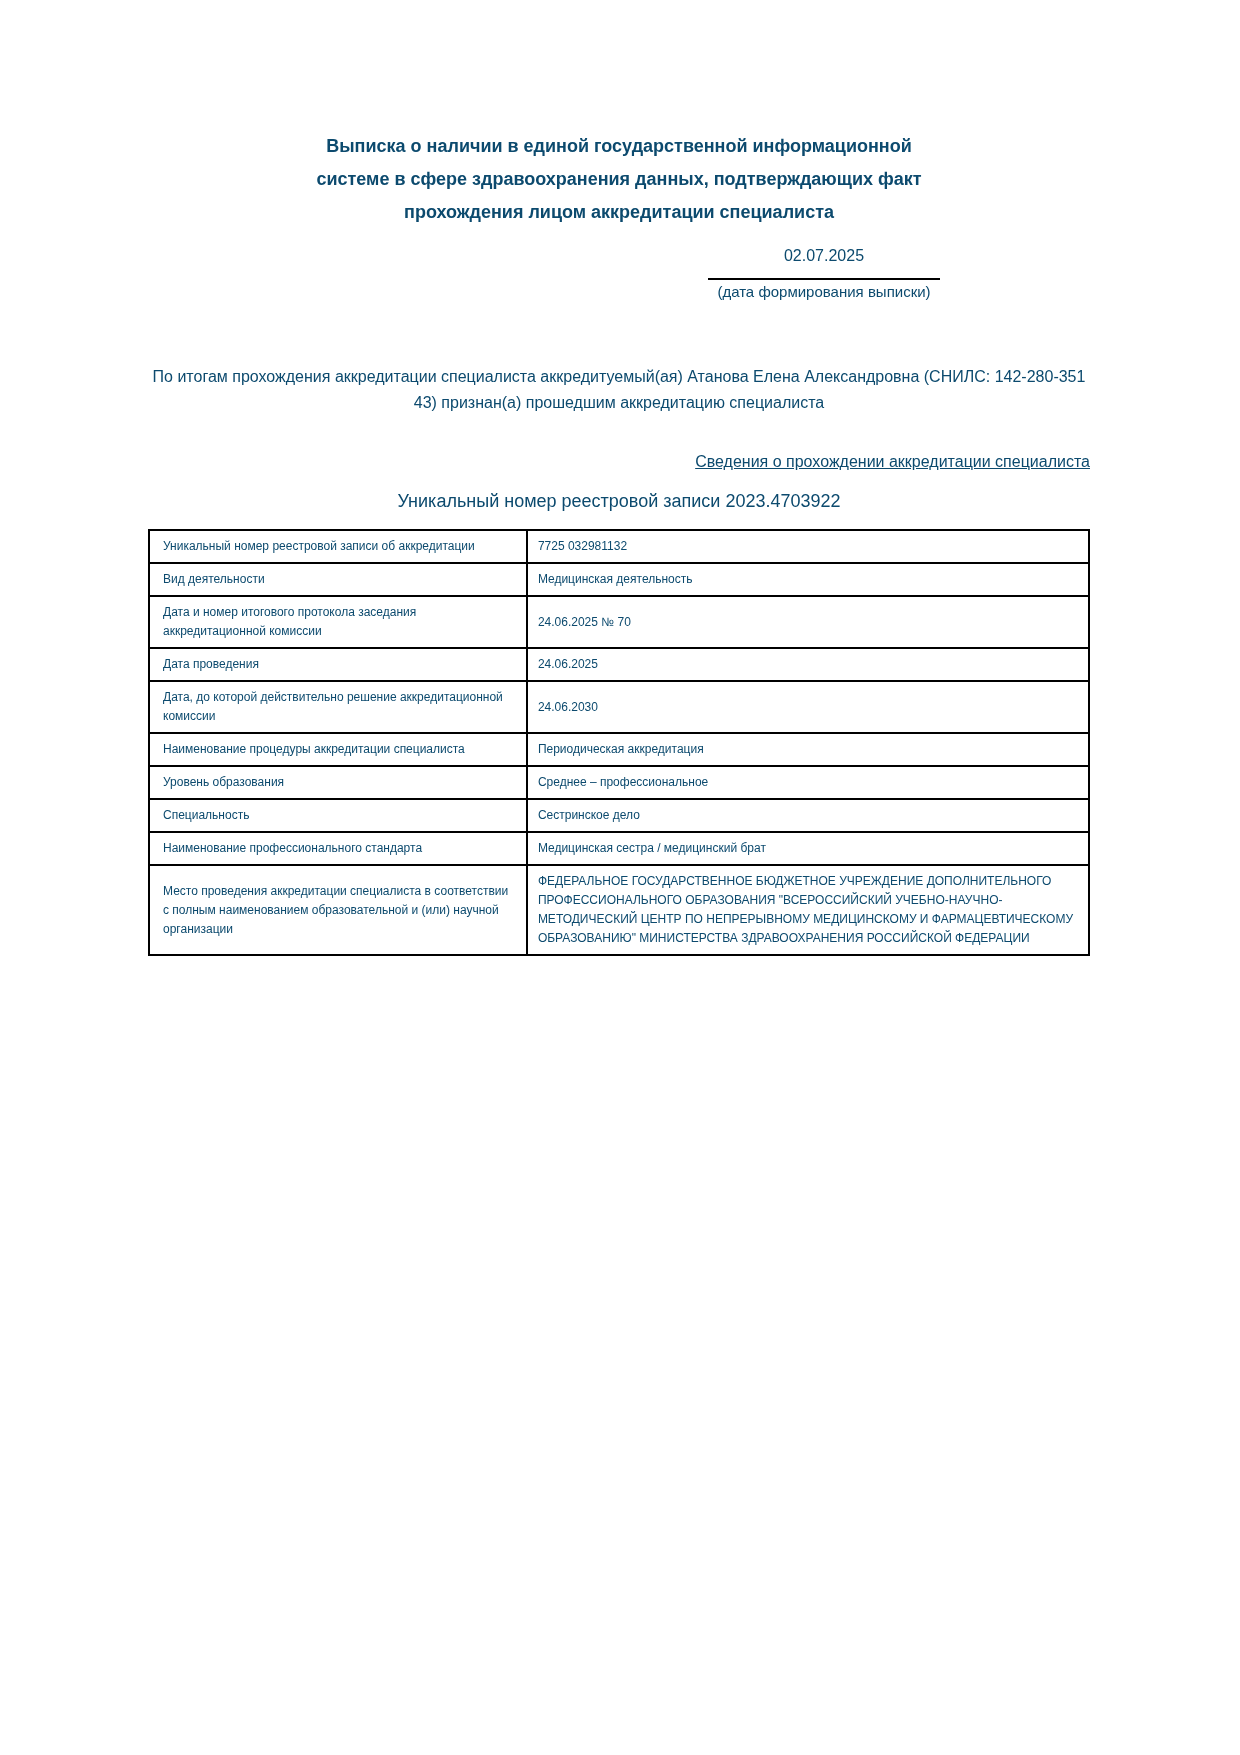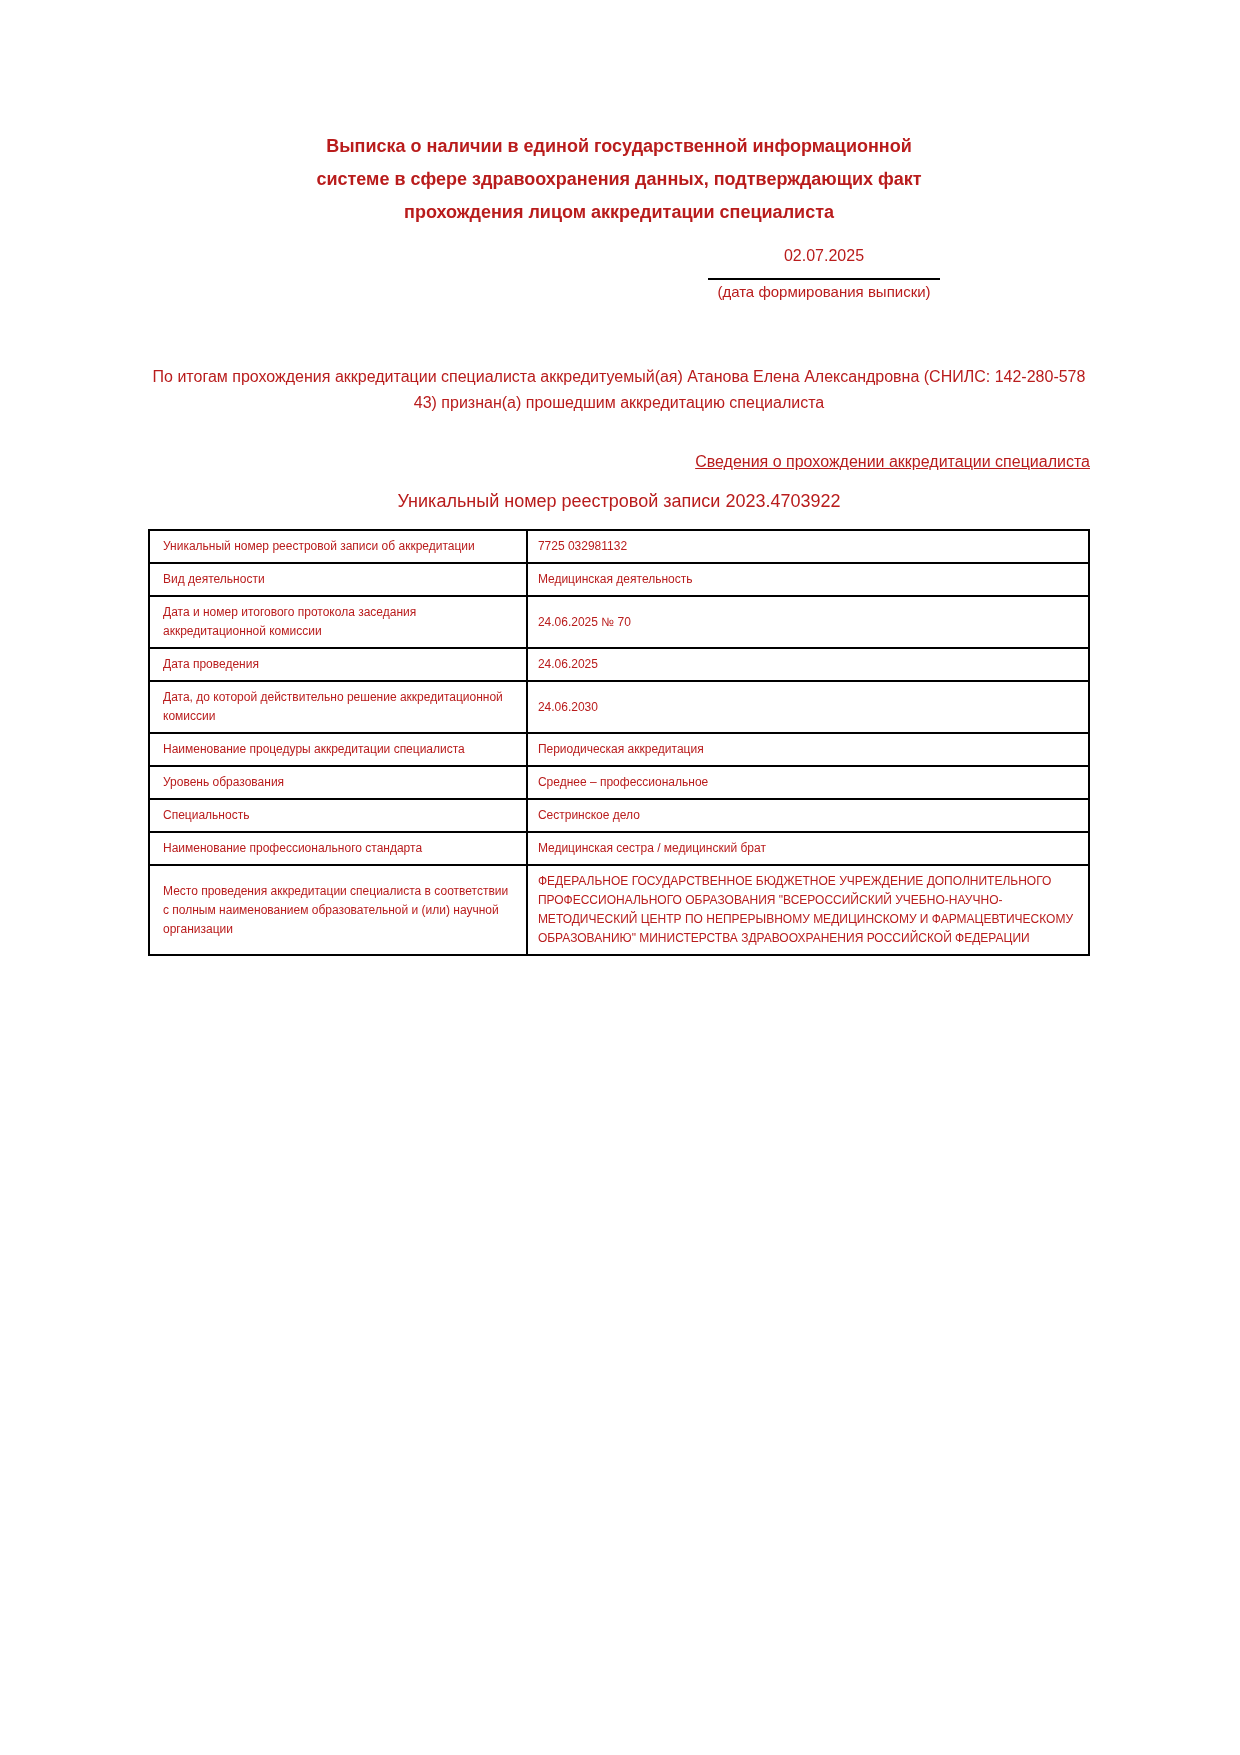--- a/index.html
+++ b/index.html
@@ -5,21 +5,21 @@
   html, body {
     margin: 0;
     padding: 0;
     background: #ffffff;
   }
   .page {
     position: relative;
     width: 1240px;
     height: 1755px;
     background: #ffffff;
-    color: #b91c1c;
+    color: #0c4a6e;
     font-family: "Liberation Sans", sans-serif;
     overflow: hidden;
   }
   .content {
     position: absolute;
     left: 148px;
     top: 0;
     width: 942px;
   }
   .doc-title {
@@ -102,21 +102,21 @@
       <div>прохождения лицом аккредитации специалиста</div>
     </div>
 
     <div class="date-block">
       <div class="date-inner">
         <div class="date-line">02.07.2025</div>
         <div class="date-caption">(дата формирования выписки)</div>
       </div>
     </div>
 
-    <div class="intro-paragraph">По итогам прохождения аккредитации специалиста аккредитуемый(ая) Атанова Елена Александровна (СНИЛС: 142-280-578 43) признан(а) прошедшим аккредитацию специалиста</div>
+    <div class="intro-paragraph">По итогам прохождения аккредитации специалиста аккредитуемый(ая) Атанова Елена Александровна (СНИЛС: 142-280-351 43) признан(а) прошедшим аккредитацию специалиста</div>
 
     <div class="section-heading">Сведения о прохождении аккредитации специалиста</div>
 
     <div class="record-heading">Уникальный номер реестровой записи 2023.4703922</div>
 
     <table class="acc-table">
       <tbody>
         <tr>
           <td class="cell-label">Уникальный номер реестровой записи об аккредитации</td>
           <td class="cell-value">7725 032981132</td>

